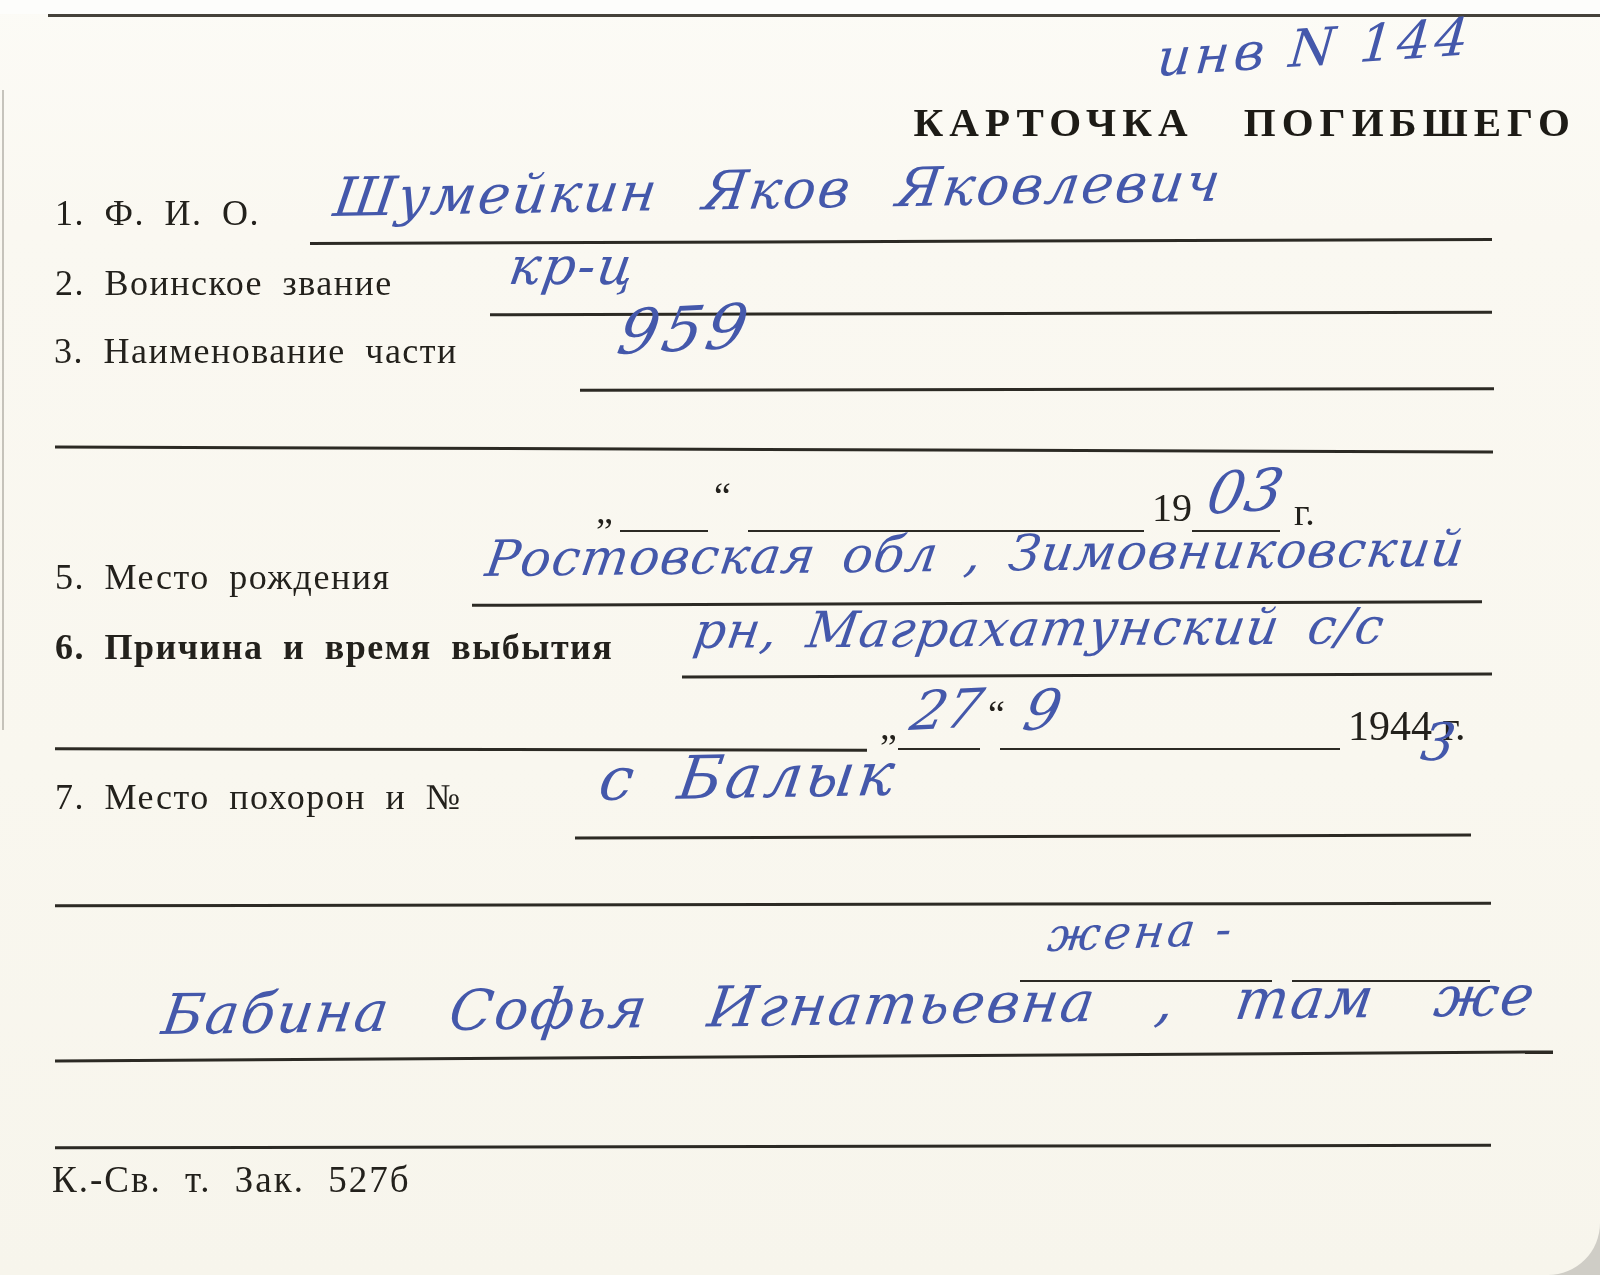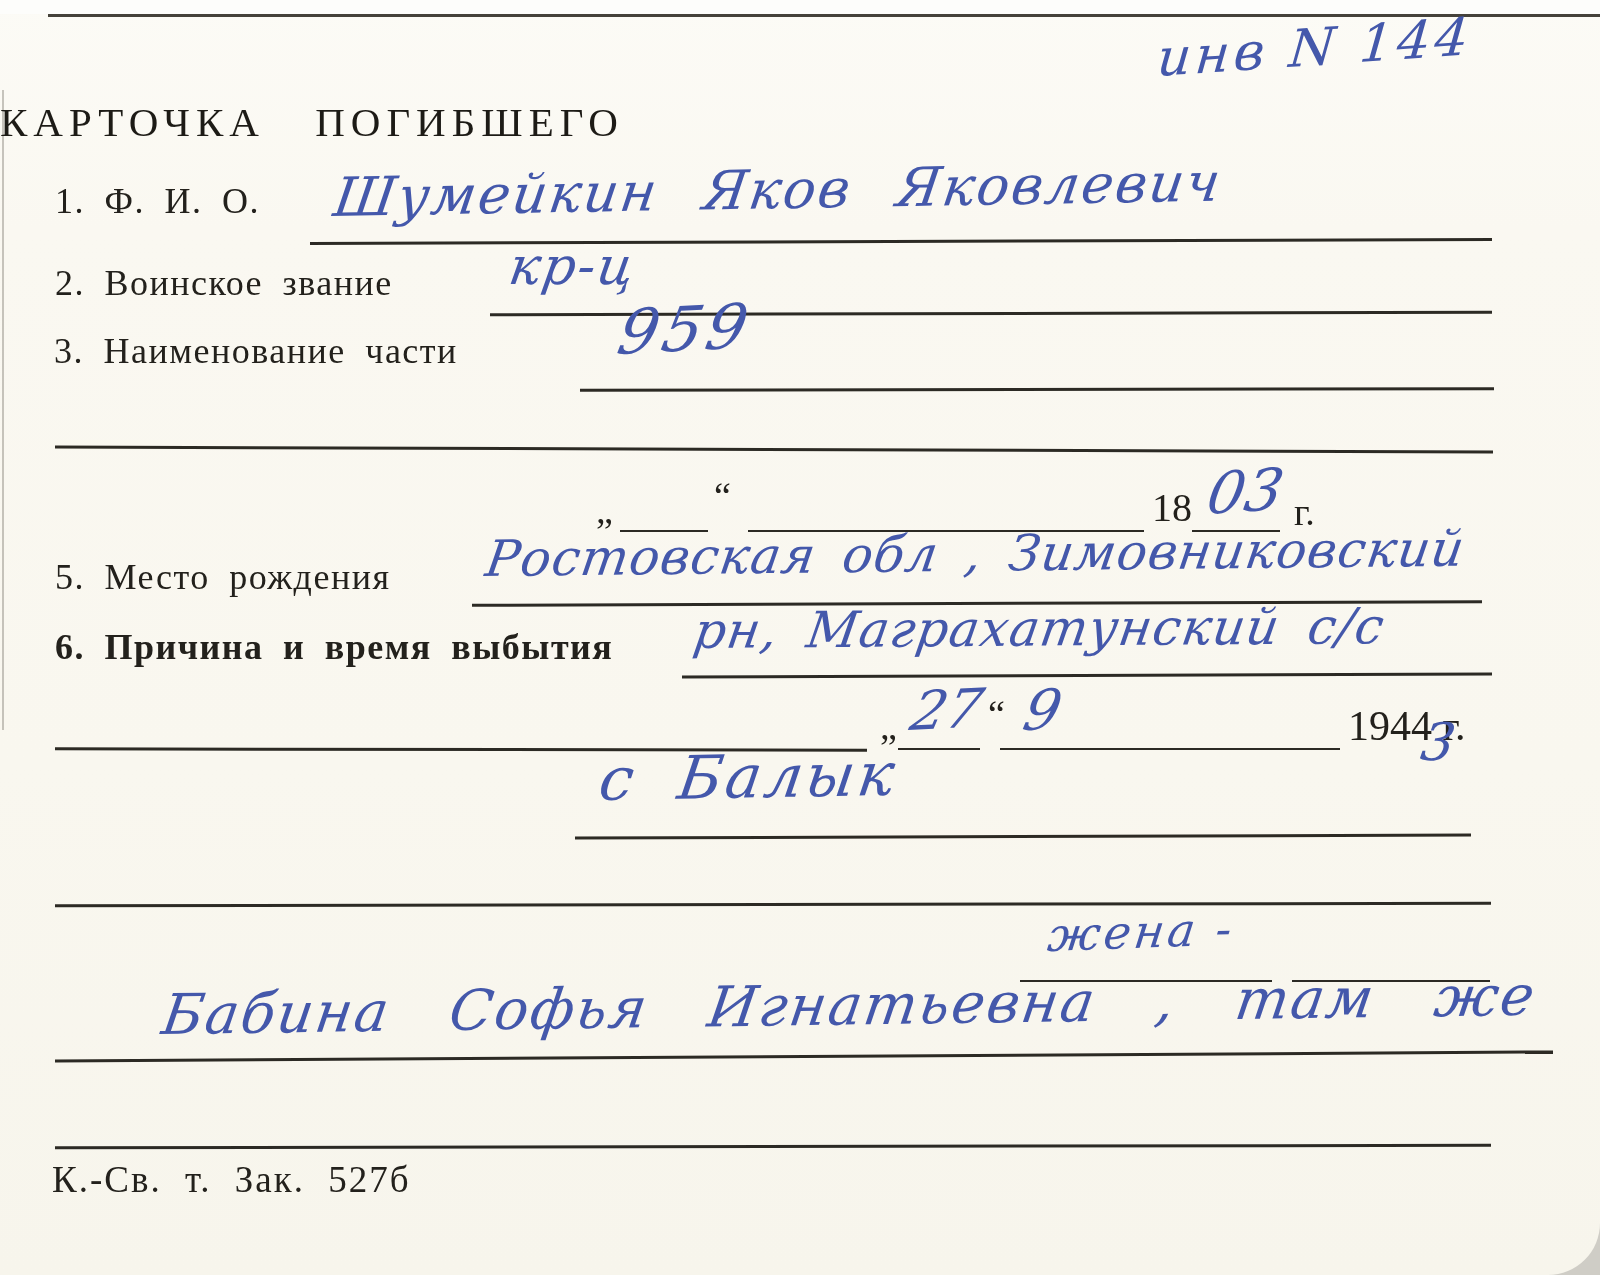--- a/index.html
+++ b/index.html
@@ -25,41 +25,41 @@
 <body>
 
 <div id="scan">
 
   <div class="topstrip"></div>
   <div class="topedge"></div>
   <div class="leftedge"></div>
 
   <div class="abs hand" style="left:1155px;top:28px;font-size:52px;letter-spacing:4px;transform:skewX(-9deg) rotate(-4deg);">инв N 144</div>
 
-  <div class="abs title" style="left:0;top:98px;width:1560px;text-align:left;">КАРТОЧКА ПОГИБШЕГО</div>
+  <div class="abs title" style="left:16px;top:98px;width:1560px;text-align:right;font-weight:bold;">КАРТОЧКА ПОГИБШЕГО</div>
 
-  <div class="abs label" style="left:55px;top:180px;">1. Ф. И. О.</div>
+  <div class="abs label" style="left:55px;top:192px;">1. Ф. И. О.</div>
   <div class="abs hand" style="left:330px;top:166px;font-size:54px;letter-spacing:2px;word-spacing:26px;transform:skewX(-9deg) rotate(-1deg);">Шумейкин Яков Яковлевич</div>
   <div class="rule" style="left:310px;top:240px;width:1182px;transform:rotate(-0.2deg);"></div>
 
   <div class="abs label" style="left:55px;top:262px;">2. Воинское звание</div>
   <div class="abs hand" style="left:505px;top:236px;font-size:52px;letter-spacing:2px;">кр-ц</div>
   <div class="rule" style="left:490px;top:312px;width:1002px;transform:rotate(-0.15deg);"></div>
 
   <div class="abs label" style="left:54px;top:330px;">3. Наименование части</div>
   <div class="abs hand" style="left:612px;top:296px;font-size:62px;letter-spacing:4px;transform:skewX(-14deg) rotate(-3deg);">959</div>
   <div class="rule" style="left:580px;top:388px;width:914px;transform:rotate(-0.1deg);"></div>
 
   <div class="rule" style="left:55px;top:448px;width:1438px;transform:rotate(0.2deg);"></div>
 
   <div class="abs small-print" style="left:596px;top:488px;">„</div>
   <div class="rule thin" style="left:620px;top:530px;width:88px;"></div>
   <div class="abs small-print" style="left:714px;top:474px;">“</div>
   <div class="rule thin" style="left:748px;top:530px;width:396px;"></div>
-  <div class="abs small-print" style="left:1152px;top:484px;font-size:40px;">18</div>
+  <div class="abs small-print" style="left:1152px;top:484px;font-size:40px;">19</div>
   <div class="abs hand" style="left:1202px;top:460px;font-size:58px;transform:skewX(-14deg) rotate(-4deg);">03</div>
   <div class="rule thin" style="left:1192px;top:530px;width:88px;"></div>
   <div class="abs small-print" style="left:1294px;top:490px;font-size:38px;">г.</div>
 
   <div class="abs label" style="left:55px;top:556px;">5. Место рождения</div>
   <div class="abs hand" style="left:482px;top:530px;font-size:50px;letter-spacing:1px;word-spacing:10px;transform:skewX(-9deg) rotate(-0.6deg);">Ростовская обл , Зимовниковский</div>
   <div class="rule" style="left:472px;top:602px;width:1010px;transform:rotate(-0.2deg);"></div>
 
   <div class="abs label" style="left:55px;top:626px;font-weight:bold;">6. Причина и время выбытия</div>
   <div class="abs hand" style="left:690px;top:602px;font-size:50px;letter-spacing:1px;word-spacing:12px;transform:skewX(-9deg) rotate(-0.4deg);">рн, Маграхатунский с/с</div>
@@ -70,20 +70,21 @@
   <div class="abs hand" style="left:905px;top:680px;font-size:54px;transform:skewX(-16deg) rotate(-3deg);">27</div>
   <div class="rule thin" style="left:898px;top:748px;width:82px;"></div>
   <div class="abs small-print" style="left:988px;top:692px;">“</div>
   <div class="abs hand" style="left:1018px;top:678px;font-size:56px;transform:skewX(-14deg) rotate(-2deg);">9</div>
   <div class="rule thin" style="left:1000px;top:748px;width:340px;"></div>
   <div class="abs small-print" style="left:1348px;top:702px;font-size:42px;">
     <span>194</span><span class="year-overlap"><span>4</span><span class="hand hand3">3</span></span>
     <span>г.</span>
   </div>
 
+  <div class="abs label" style="left:55px;top:776px;">7. Место похорон и №</div>
   <div class="abs hand" style="left:595px;top:744px;font-size:60px;letter-spacing:3px;word-spacing:20px;transform:skewX(-9deg) rotate(-1deg);">с Балык</div>
   <div class="rule" style="left:575px;top:835px;width:896px;transform:rotate(-0.2deg);"></div>
 
   <div class="rule" style="left:55px;top:903px;width:1436px;transform:rotate(-0.1deg);"></div>
 
   <div class="abs hand" style="left:1045px;top:908px;font-size:46px;letter-spacing:3px;transform:skewX(-9deg) rotate(-2deg);">жена -</div>
   <div class="rule thin" style="left:1020px;top:980px;width:252px;"></div>
   <div class="rule thin" style="left:1292px;top:980px;width:198px;"></div>
 
   <div class="abs hand" style="left:158px;top:982px;font-size:56px;letter-spacing:2px;word-spacing:40px;transform:skewX(-9deg) rotate(-0.8deg);">Бабина Софья Игнатьевна , там же</div>

